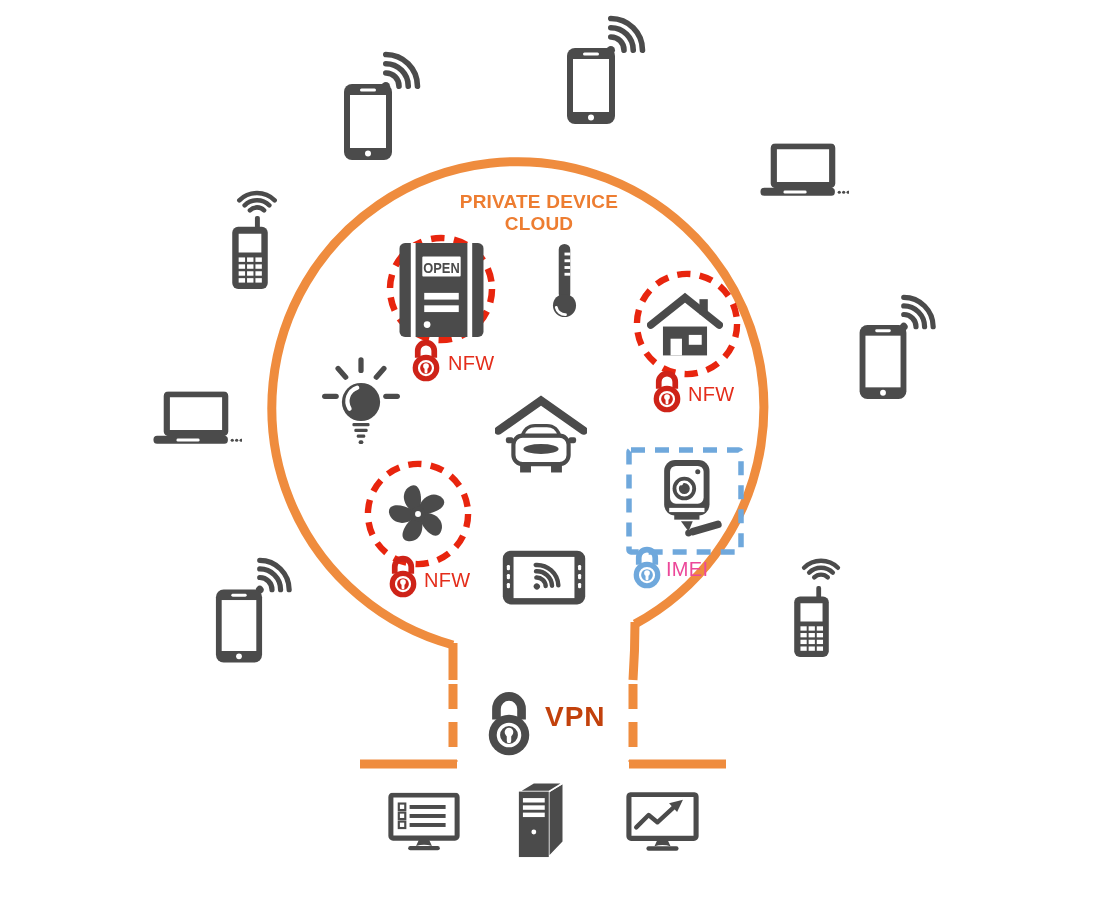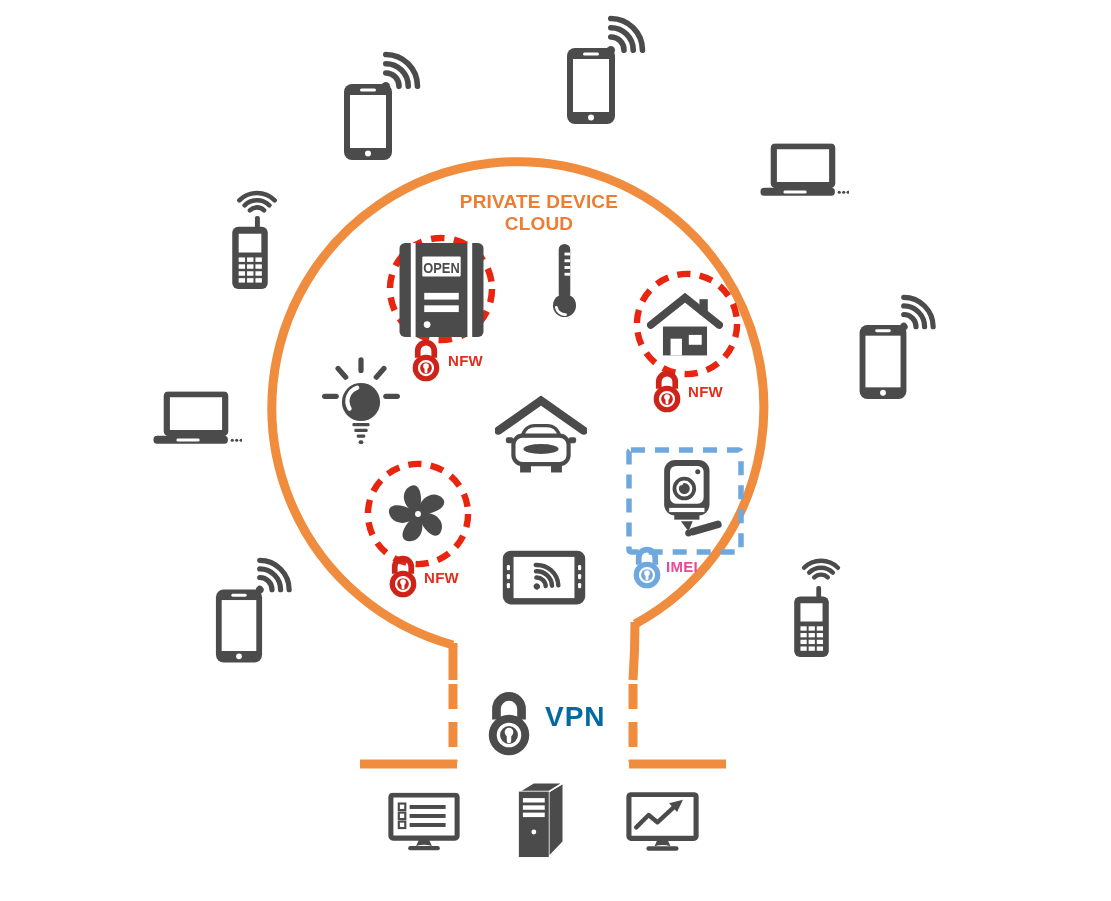--- a/index.html
+++ b/index.html
@@ -1,25 +1,25 @@
 <!DOCTYPE html>
 <html><head>
 <meta charset="utf-8">
 <style>
   html,body{margin:0;padding:0;background:#ffffff;}
   #stage{position:relative;width:1111px;height:901px;background:#ffffff;overflow:hidden;
          font-family:"Liberation Sans",sans-serif;margin-left:8px;}
   .abs{position:absolute;}
-  .lbl{position:absolute;font-weight:bold;font-size:15px;letter-spacing:.3px;text-align:right;}
+  .lbl{position:absolute;font-weight:normal;font-size:20px;letter-spacing:.3px;text-align:right;}
   .lbl.red{color:#E42D1B;}
   .lbl.blue{color:#ec4899;}
   #cloud-title{position:absolute;left:418px;top:191px;width:226px;text-align:center;
                font-size:19px;font-weight:bold;color:#ED7D31;letter-spacing:.2px;}
   #vpn-label{position:absolute;left:537px;top:701px;font-size:28px;font-weight:bold;
-             color:#0369a1;letter-spacing:1px;}
+             color:#c2410c;letter-spacing:1px;}
   svg{display:block;}
   .rot45{transform:rotate(45deg);}
 </style>
 </head>
 <body>
 
 <div id="stage">
 
   <svg width="0" height="0" style="position:absolute" aria-hidden="true">
     <defs>

